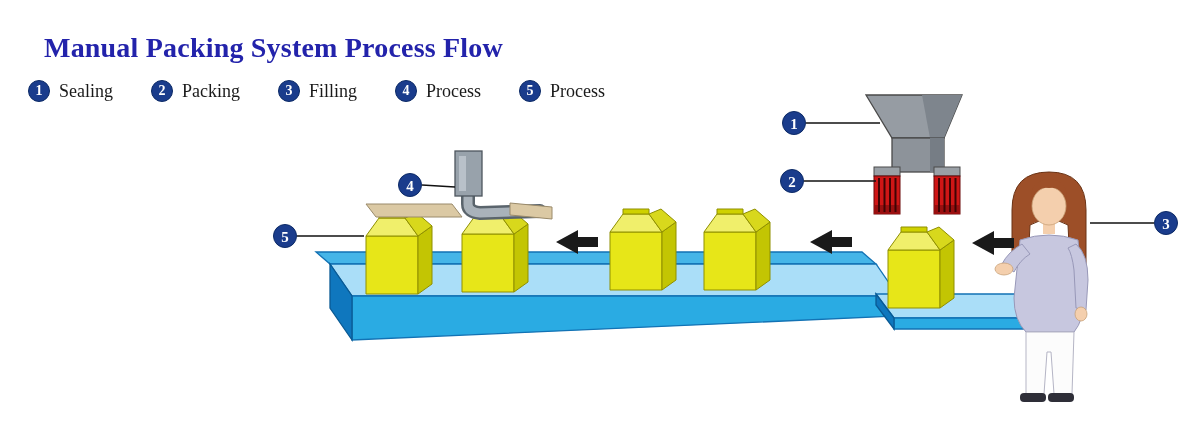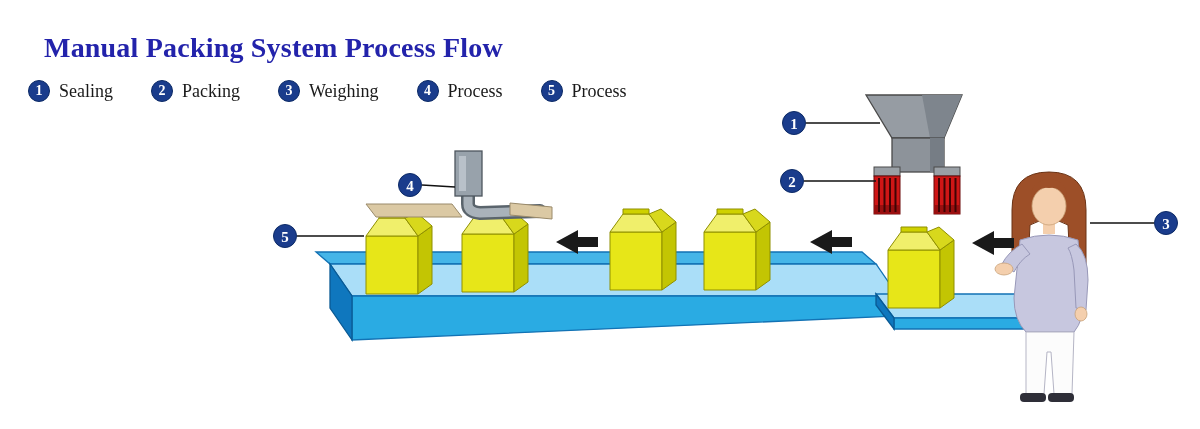--- a/index.html
+++ b/index.html
@@ -144,21 +144,21 @@
     <div class="legend-item">
       <span class="lbadge">1</span>
       <span class="llabel">Sealing</span>
     </div>
     <div class="legend-item">
       <span class="lbadge">2</span>
       <span class="llabel">Packing</span>
     </div>
     <div class="legend-item">
       <span class="lbadge">3</span>
-      <span class="llabel">Weighing</span>
+      <span class="llabel">Filling</span>
     </div>
     <div class="legend-item">
       <span class="lbadge">4</span>
       <span class="llabel">Process</span>
     </div>
     <div class="legend-item">
       <span class="lbadge">5</span>
       <span class="llabel">Process</span>
     </div>
   </div>

